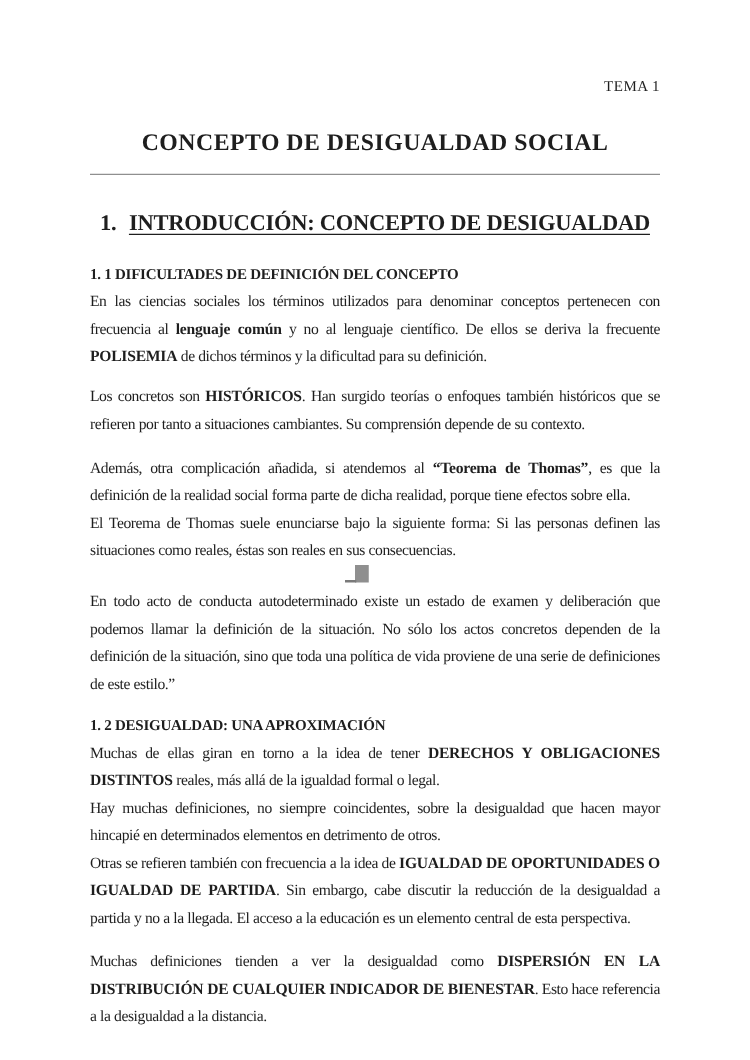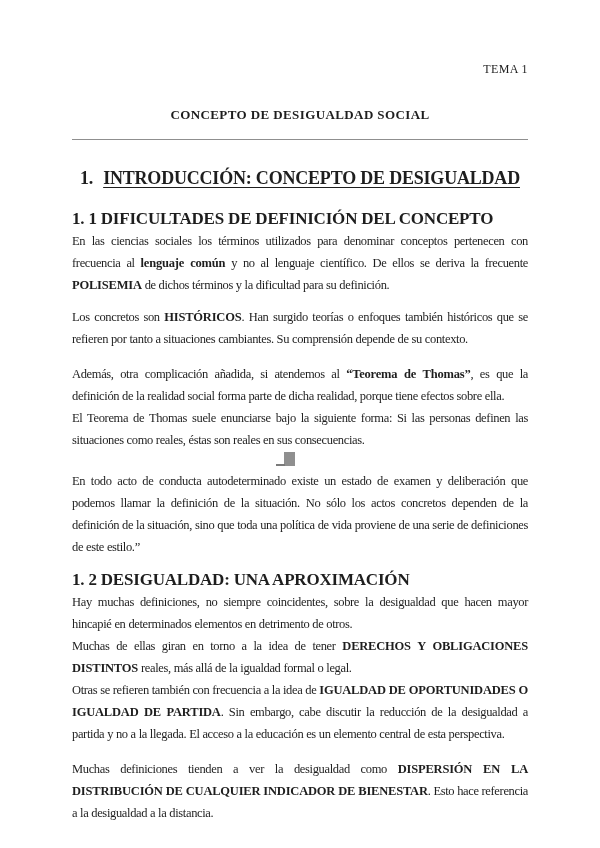--- a/index.html
+++ b/index.html
@@ -18,21 +18,21 @@
   }
   .tema {
     text-align: right;
     font-size: 12px;
     letter-spacing: 0.4px;
     line-height: 22px;
   }
   .title {
     margin: 24px 0 0 0;
     text-align: center;
-    font-size: 13px;
+    font-size: 19px;
     font-weight: bold;
     letter-spacing: 0.4px;
     line-height: 22px;
   }
   .divider {
     border: none;
     border-top: 1px solid #8f8f8f;
     margin: 13px 0 0 0;
     height: 0;
   }
@@ -44,21 +44,21 @@
     letter-spacing: -0.2px;
     line-height: 22px;
   }
   .intro-h .num { margin-right: 10px; }
   .intro-h .u {
     text-decoration: underline;
     text-underline-offset: 3px;
   }
   .h2 {
     font-weight: bold;
-    font-size: 17px;
+    font-size: 12px;
     letter-spacing: -0.2px;
     line-height: 22px;
     margin: 0;
   }
   .h2-first { margin-top: 19px; }
   .h2-second { margin-top: 11px; }
   .para {
     margin: 0;
     font-size: 12.5px;
     letter-spacing: -0.35px;
@@ -115,21 +115,21 @@
   <p class="para"><span>El Teorema de Thomas suele enunciarse bajo la siguiente forma:  Si las personas definen las situaciones como reales, éstas son reales en sus consecuencias.</span></p>
 
   <div class="anchor-wrap">
     <span class="anchor"></span>
   </div>
 
   <p class="para"><span>En todo acto de conducta autodeterminado existe un estado de examen y deliberación que podemos llamar la definición de la situación. No sólo los actos concretos dependen de la definición de la situación, sino que toda una política de vida proviene de una serie de definiciones de este estilo.”</span></p>
 
   <div class="h2 h2-second">1. 2 DESIGUALDAD: UNA APROXIMACIÓN</div>
 
+  <p class="para"><span>Muchas de ellas giran en torno a la idea de tener </span><b>DERECHOS Y OBLIGACIONES DISTINTOS</b><span> reales, más allá de la igualdad formal o legal.</span></p>
+
   <p class="para"><span>Hay muchas definiciones, no siempre coincidentes, sobre la desigualdad que hacen mayor hincapié en determinados elementos en detrimento de otros.</span></p>
-
-  <p class="para"><span>Muchas de ellas giran en torno a la idea de tener </span><b>DERECHOS Y OBLIGACIONES DISTINTOS</b><span> reales, más allá de la igualdad formal o legal.</span></p>
 
   <p class="para"><span>Otras se refieren también con frecuencia a la idea de </span><b>IGUALDAD DE OPORTUNIDADES O IGUALDAD DE PARTIDA</b><span>. Sin embargo, cabe discutir la reducción de la desigualdad a partida y no a la llegada. El acceso a la educación es un elemento central de esta perspectiva.</span></p>
 
   <p class="para gap-md"><span>Muchas definiciones tienden a ver la desigualdad como </span><b>DISPERSIÓN EN LA DISTRIBUCIÓN DE CUALQUIER INDICADOR DE BIENESTAR</b><span>. Esto hace referencia a la desigualdad a la distancia.</span></p>
 
 </div>
 
 </body></html>

